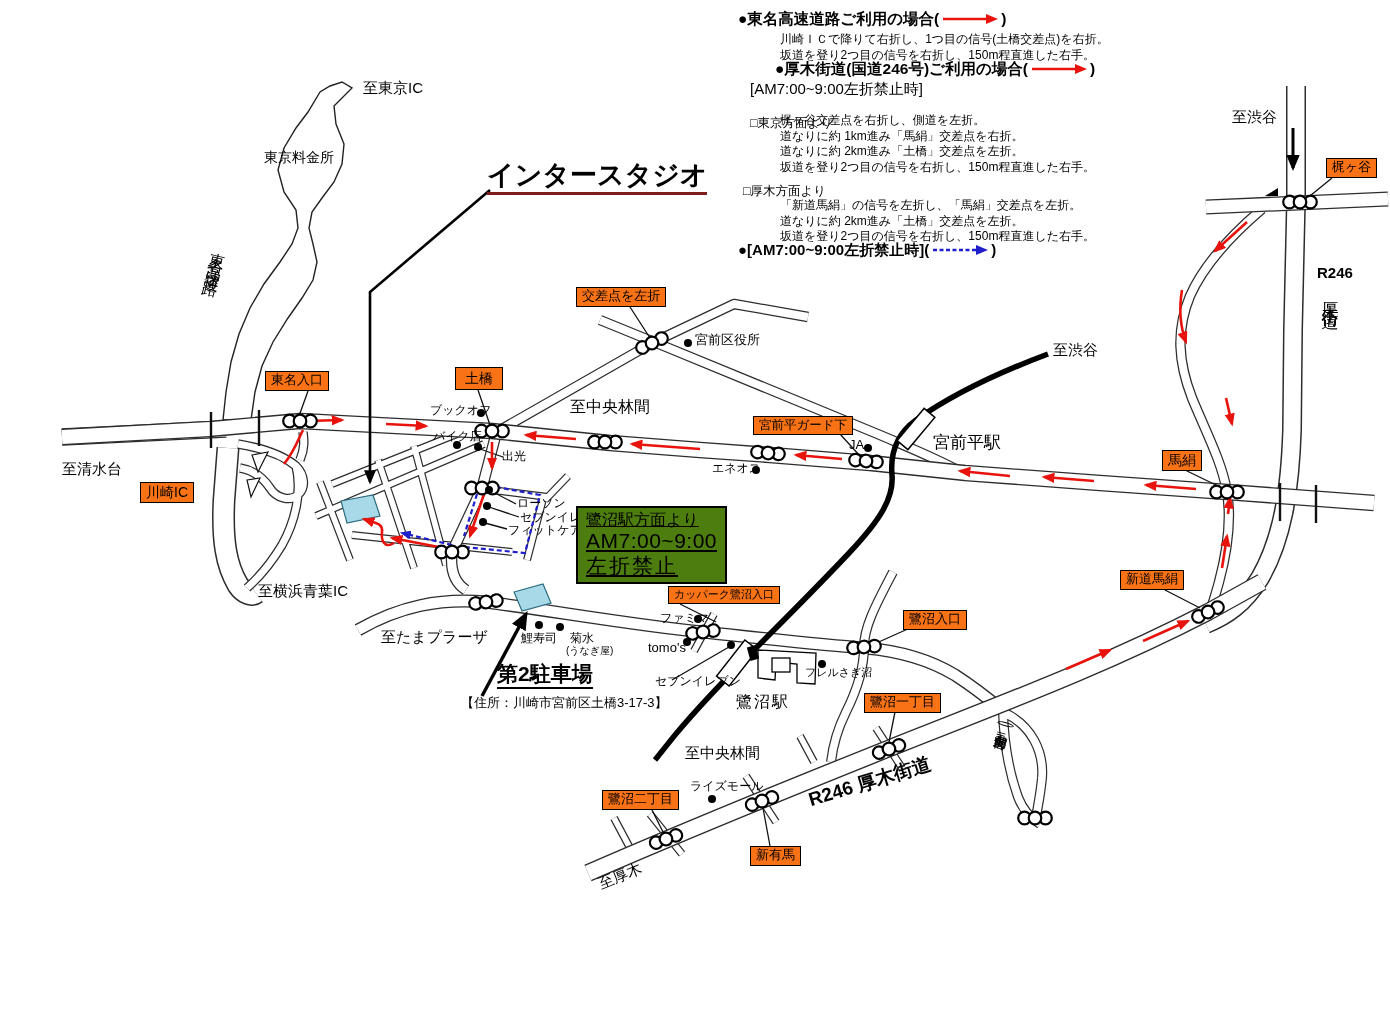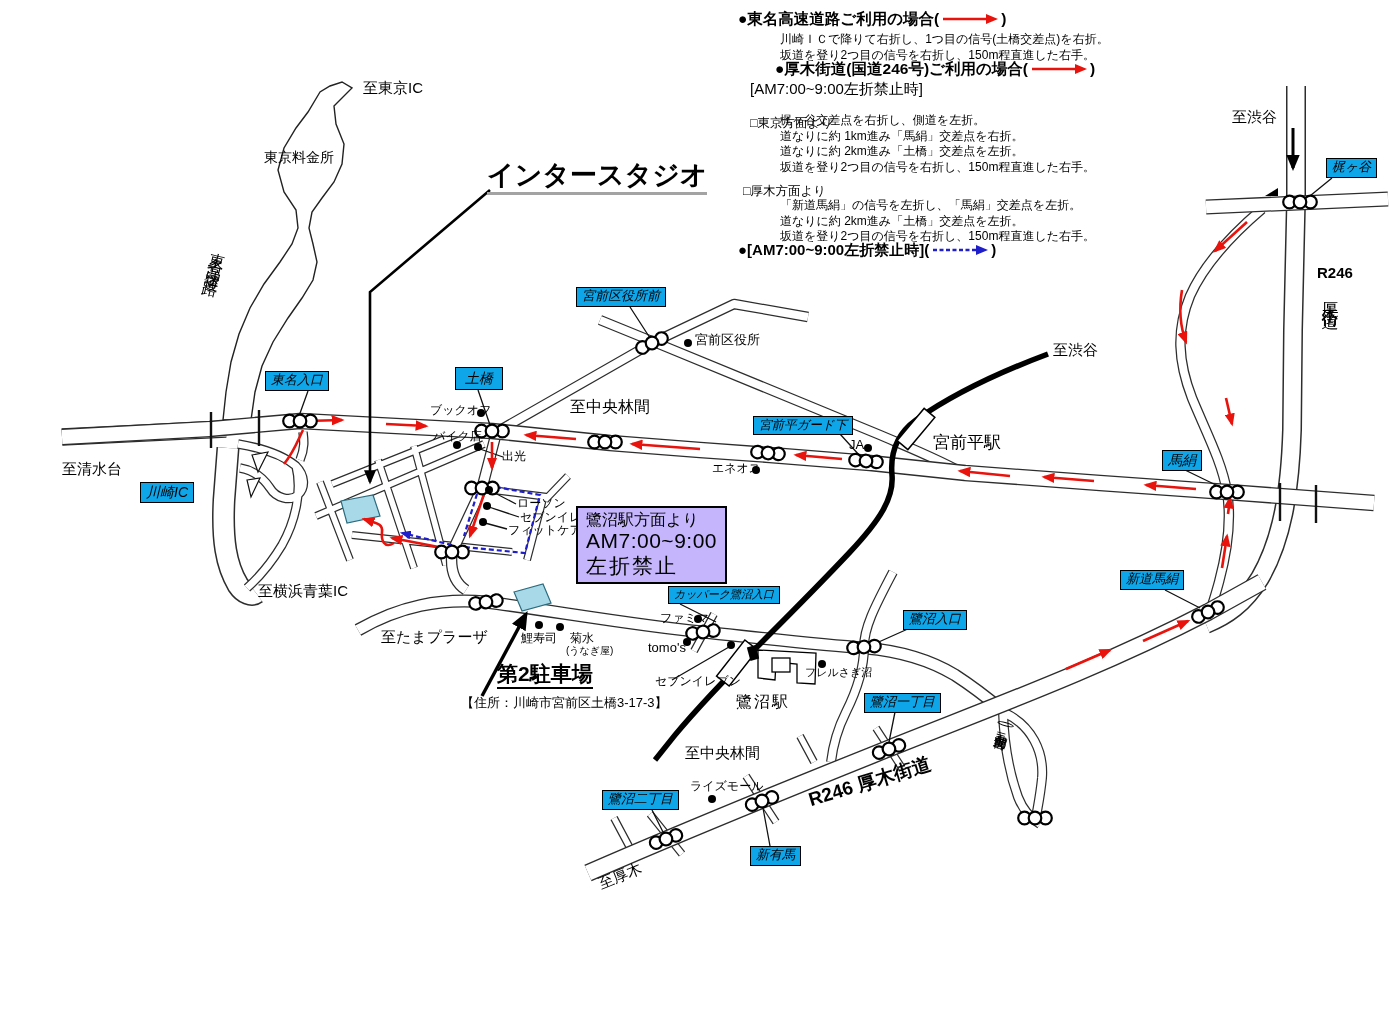--- a/index.html
+++ b/index.html
@@ -4,30 +4,30 @@
 <style>
   html,body{margin:0;padding:0;background:#fff;}
   .stage{position:relative;width:1390px;height:1020px;background:#fff;overflow:hidden;
          font-family:"Liberation Sans","DejaVu Sans",sans-serif;color:#000;}
   svg.map{position:absolute;left:0;top:0;}
   
   .rc{fill:none;stroke:#2d2d2d;stroke-linecap:butt;stroke-linejoin:round;}
   .rf{fill:none;stroke:#ffffff;stroke-linecap:butt;stroke-linejoin:round;}
   .thin{fill:none;stroke:#111;stroke-width:1.3px;}
   .lbl{position:absolute;white-space:nowrap;line-height:1.15;}
-  .boxed{border:1.6px solid #000;background:#0ea5e9;padding:1px 5px 2px;font-size:13px;font-style:italic;}
+  .boxed{border:1.6px solid #000;background:#f97316;padding:1px 5px 2px;font-size:13px;}
   .vtext{writing-mode:vertical-rl;text-orientation:upright;transform-origin:top left;}
   .pre{white-space:pre-line;margin-left:30px;}
   .h{font-weight:bold;font-size:15.5px;}
   .body{font-size:12px;line-height:15.5px;}
   .seclab{font-size:12.5px;}
   .arrow-inline{display:inline-block;vertical-align:-1px;margin:0 2px;}
-  .title{font-size:27px;font-weight:bold;border-bottom:3px solid #a3a3a3;padding-bottom:1px;}
+  .title{font-size:27px;font-weight:bold;border-bottom:3px solid #7f1d1d;padding-bottom:1px;}
   .p2title{font-size:21px;font-weight:bold;border-bottom:2.5px solid #000;padding-bottom:1px;}
-  .notice{border:2px solid #000;background:#c4b5fd;padding:3px 8px 4px;}
+  .notice{border:2px solid #000;background:#4d7c0f;padding:3px 8px 4px;text-decoration:underline;}
   .notice .n1{font-size:16px;}
   .notice .n2{font-size:21px;letter-spacing:.5px;}
   .notice .n3{font-size:21px;letter-spacing:2px;}
 </style>
 </head>
 <body>
 
 <div class="stage">
 
 <svg class="map" width="1390" height="1020" viewBox="0 0 1390 1020">
@@ -240,21 +240,21 @@
 <div class="lbl" style="left:264px;top:149px;font-size:14px;">東京料金所</div>
 <div class="lbl vtext" style="left:213px;top:238px;font-size:16px;letter-spacing:6px;transform:rotate(14deg);">東名高速道路</div>
 <div class="lbl" style="left:62px;top:460px;font-size:15px;">至清水台</div>
 <div class="lbl boxed" style="left:140px;top:482px;font-size:14px;">川崎IC</div>
 <div class="lbl" style="left:258px;top:582px;font-size:15px;">至横浜青葉IC</div>
 <div class="lbl boxed" style="left:265px;top:371px;">東名入口</div>
 <div class="lbl boxed" style="left:455px;top:367px;font-size:14px;padding:2px 9px 3px;">土橋</div>
 <div class="lbl" style="left:430px;top:404px;font-size:12px;">ブックオフ</div>
 <div class="lbl" style="left:433px;top:430px;font-size:12px;">バイク店</div>
 <div class="lbl" style="left:502px;top:450px;font-size:12px;">出光</div>
-<div class="lbl boxed" style="left:576px;top:287px;font-size:13px;">宮前区役所前</div>
+<div class="lbl boxed" style="left:576px;top:287px;font-size:13px;">交差点を左折</div>
 <div class="lbl" style="left:695px;top:333px;font-size:13px;">宮前区役所</div>
 <div class="lbl" style="left:570px;top:398px;font-size:16px;">至中央林間</div>
 <div class="lbl boxed" style="left:753px;top:416px;font-size:12.5px;">宮前平ガード下</div>
 <div class="lbl" style="left:849px;top:438px;font-size:13px;">JA</div>
 <div class="lbl" style="left:712px;top:462px;font-size:12px;">エネオス</div>
 <div class="lbl" style="left:933px;top:433px;font-size:17px;">宮前平駅</div>
 <div class="lbl" style="left:1053px;top:341px;font-size:15px;">至渋谷</div>
 <div class="lbl" style="left:1232px;top:108px;font-size:15px;">至渋谷</div>
 <div class="lbl boxed" style="left:1326px;top:158px;">梶ヶ谷</div>
 <div class="lbl" style="left:1317px;top:264px;font-size:15px;font-weight:bold;">R246</div>

